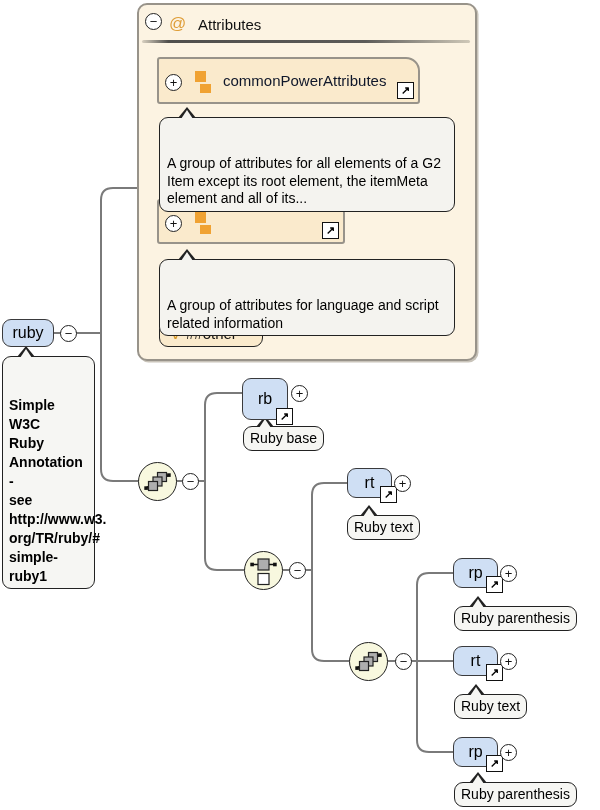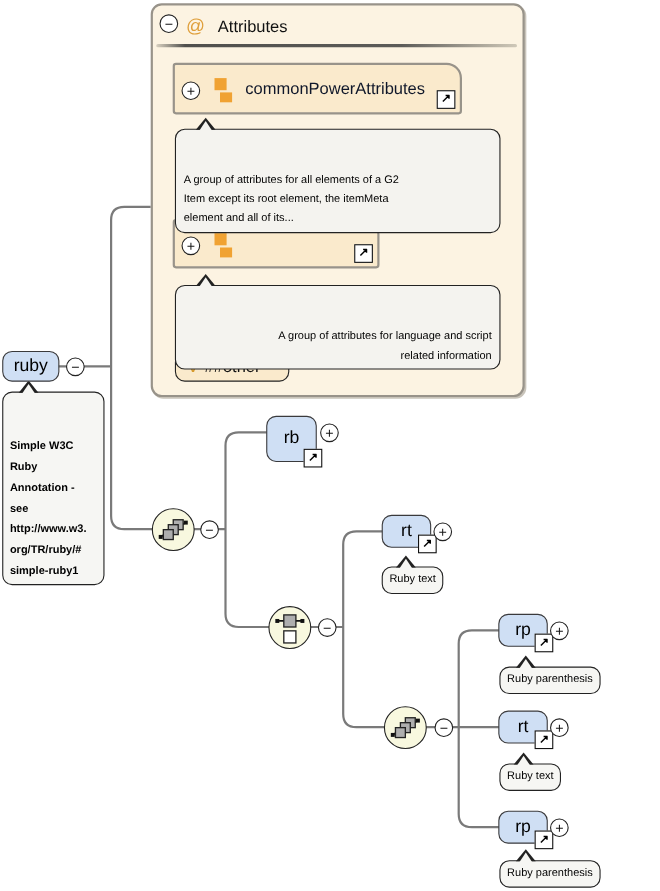--- a/index.html
+++ b/index.html
@@ -40,21 +40,21 @@
     position:absolute; z-index:3; box-sizing:border-box;
     width:39px; height:39px; border-radius:50%;
     background:#f8f8df; border:1.6px solid #222;
     display:flex; align-items:center; justify-content:center;
   }
 
   
   .bubble {
     position:absolute; z-index:2; box-sizing:border-box;
     background:#f6f6f3; border:1.5px solid #222; border-radius:9px;
-    font-size:10px; line-height:19px; color:#000;
+    font-size:14px; line-height:19px; color:#000;
     padding:1px 6px 2px 6px; white-space:pre-line;
   }
   .bubble.oneline { white-space:nowrap; line-height:20px; }
   .tip-border {
     position:absolute; top:-11px; width:0; height:0;
     border-left:9px solid transparent; border-right:9px solid transparent;
     border-bottom:11px solid #222;
   }
   .tip-fill {
     position:absolute; top:-8px; width:0; height:0;
@@ -141,21 +141,21 @@
     </div>
 
     <div class="agroup" style="left:18px; top:194px; width:188px; height:45px;">
       <div class="circle-btn" style="left:6px; top:14px;">+</div>
       <div class="attr-icon" style="top:11px;">
           <div class="sq1"></div>
           <div class="sq2"></div>
         </div>
       <div class="linkbox">↗</div>
     </div>
-    <div class="bubble attr" style="left:20px; top:254px; width:296px;text-align:right;">
+    <div class="bubble attr" style="left:20px; top:254px; width:296px;">
       <div class="tip-border" style="left:18px;"></div><div class="tip-fill attr" style="left:21px;"></div>
       <span>A group of attributes for language and script
 related information</span>
     </div>
 
     <div id="wildcard-box">
       <span class="any">∀</span>
       <span class="wlabel">##other</span>
     </div>
   </div>
@@ -185,20 +185,24 @@
       <rect x="8.5" y="17.5" width="9" height="9" fill="#aeaeae" stroke="#222" stroke-width="1.2"></rect>
     </svg>
   </div>
   <div class="circle-btn" style="left:182px; top:473px;">−</div>
 
   <div class="enode" style="left:242px; top:378px; width:46px; height:42px;">
     <span>rb</span>
     <div class="linkbox">↗</div>
   </div>
   <div class="circle-btn" style="left:291px; top:385px;">+</div>
+  <div class="bubble oneline" style="left:243px; top:426px;">
+    <div class="tip-border" style="left:12px;"></div><div class="tip-fill" style="left:15px;"></div>
+    <span>Ruby base</span>
+  </div>
 
   <div class="compositor" style="left:244px; top:551px;">
     <svg width="35" height="35" viewBox="0 0 35 35">
       <line x1="6" y1="11.5" x2="29" y2="11.5" stroke="#111" stroke-width="1.5"></line>
       <rect x="4.3" y="9.7" width="3.6" height="3.6" fill="#111"></rect>
       <rect x="27.1" y="9.7" width="3.6" height="3.6" fill="#111"></rect>
       <rect x="12" y="6" width="11" height="11" fill="#aeaeae" stroke="#222" stroke-width="1.2"></rect>
       <rect x="12" y="20.5" width="11" height="11" fill="#ffffff" stroke="#222" stroke-width="1.2"></rect>
     </svg>
   </div>

